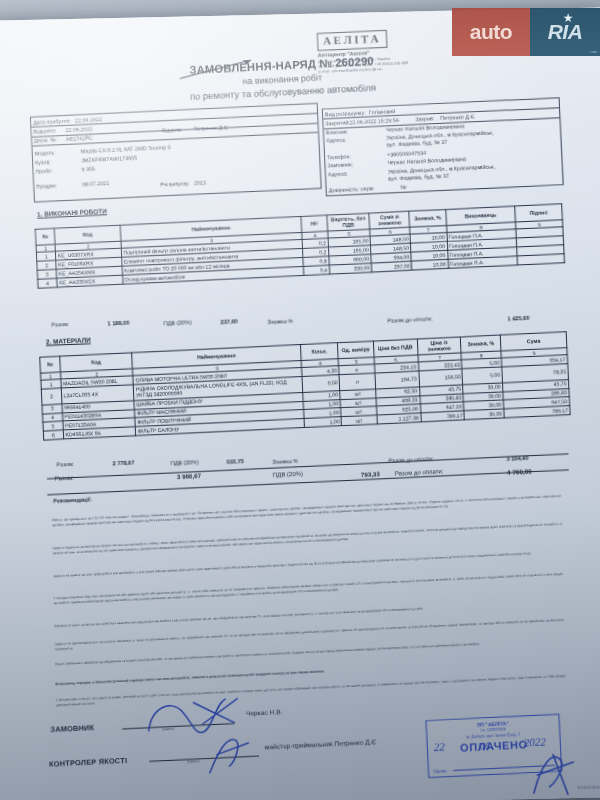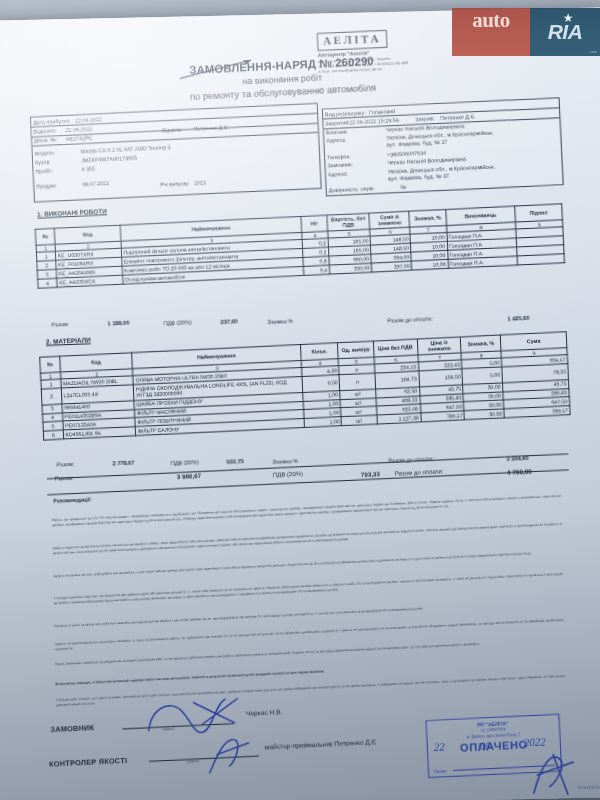--- a/index.html
+++ b/index.html
@@ -50,21 +50,21 @@
   .arrow{position:absolute;left:196px;top:47px;width:82px;height:12px;transform:rotate(-7deg);}
   
   .logo{position:absolute;left:336px;top:18px;width:120px;transform:rotate(-1.4deg);}
   .logo-badge{display:inline-block;border:1.4px solid #1d2838;padding:1px 5px;font-weight:bold;
     font-size:11px;letter-spacing:2.6px;font-family:"Liberation Serif",serif;}
   .logo-sub{font-size:5.3px;font-weight:bold;margin-top:1.6px;}
   .logo-line{font-size:3.6px;color:#2a3445;margin-top:.6px;letter-spacing:.1px;}
   
   .ria{position:absolute;right:0;top:8px;width:148px;height:48px;display:flex;opacity:.92;}
   .ria-a{flex:0 0 78px;background:linear-gradient(180deg,#a8493f,#b8564a);
-    display:flex;justify-content:center;font-family:Liberation Serif, serif;}
+    display:flex;align-items:center;justify-content:center;}
   .ria-a b{color:#f2d9d2;font-size:21px;font-weight:bold;letter-spacing:-.5px;}
   .ria-b{flex:1;background:linear-gradient(180deg,#1e4a63,#27556f);position:relative;
     display:flex;align-items:center;justify-content:center;}
   .ria-b b{color:#cfe0ea;font-size:21px;font-weight:bold;font-style:italic;letter-spacing:-.5px;}
   .ria-star{position:absolute;left:50%;top:3px;transform:translateX(-22%);color:#eaf2f7;font-size:12px;}
   .ria-dom{position:absolute;right:3px;bottom:2px;color:#9fb8c8;font-size:3.6px;}
   
   .box{position:absolute;border:.9px solid #243044;background:rgba(255,255,255,.10);}
   .infoL{left:48px;top:93px;width:286px;height:84px;transform:rotate(-1.5deg);}
   .infoR{left:340px;top:92px;width:236px;height:86px;transform:rotate(-1.5deg);}

